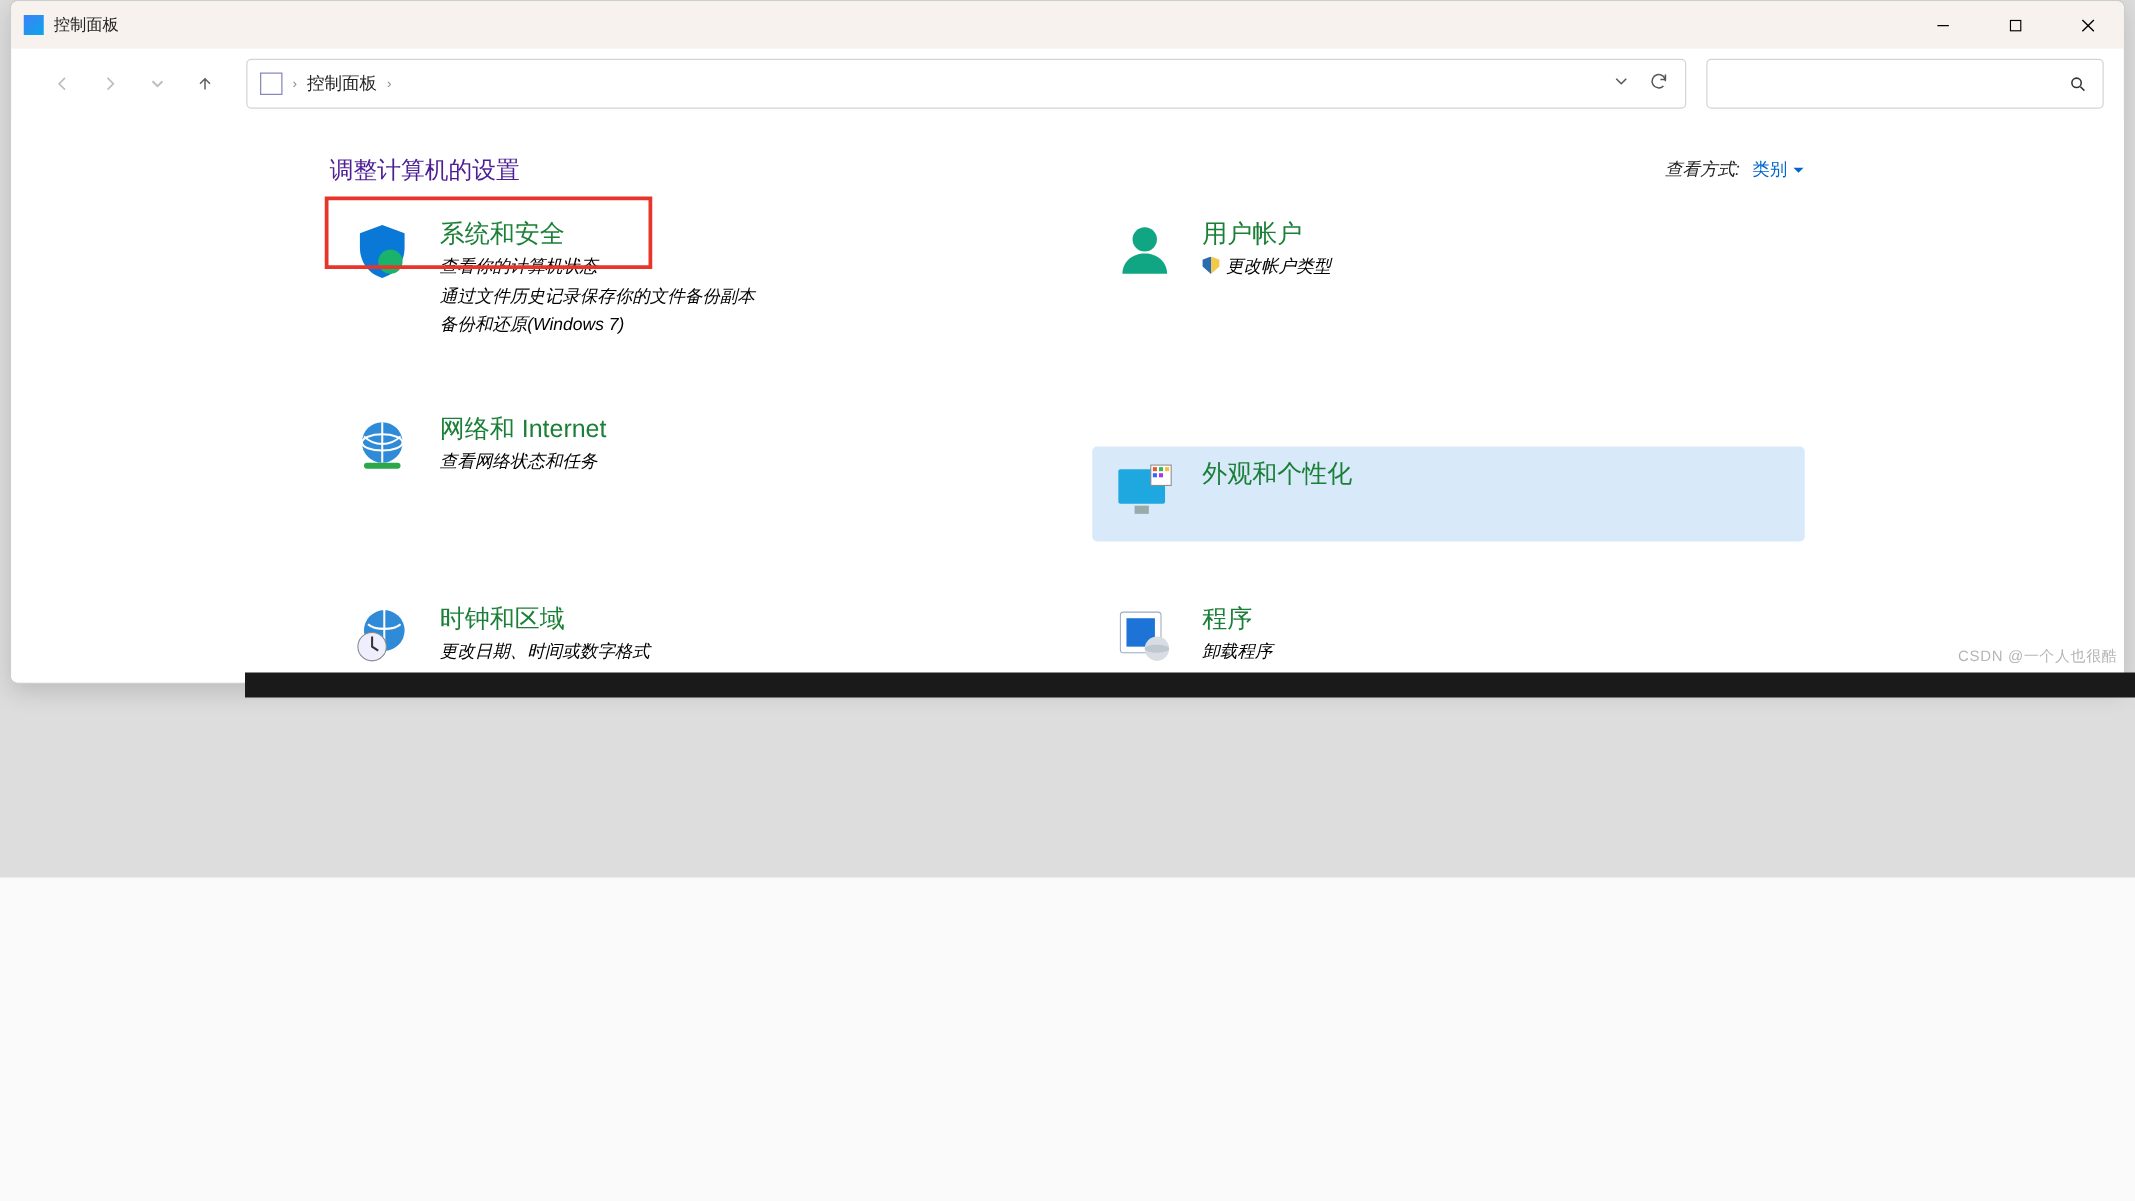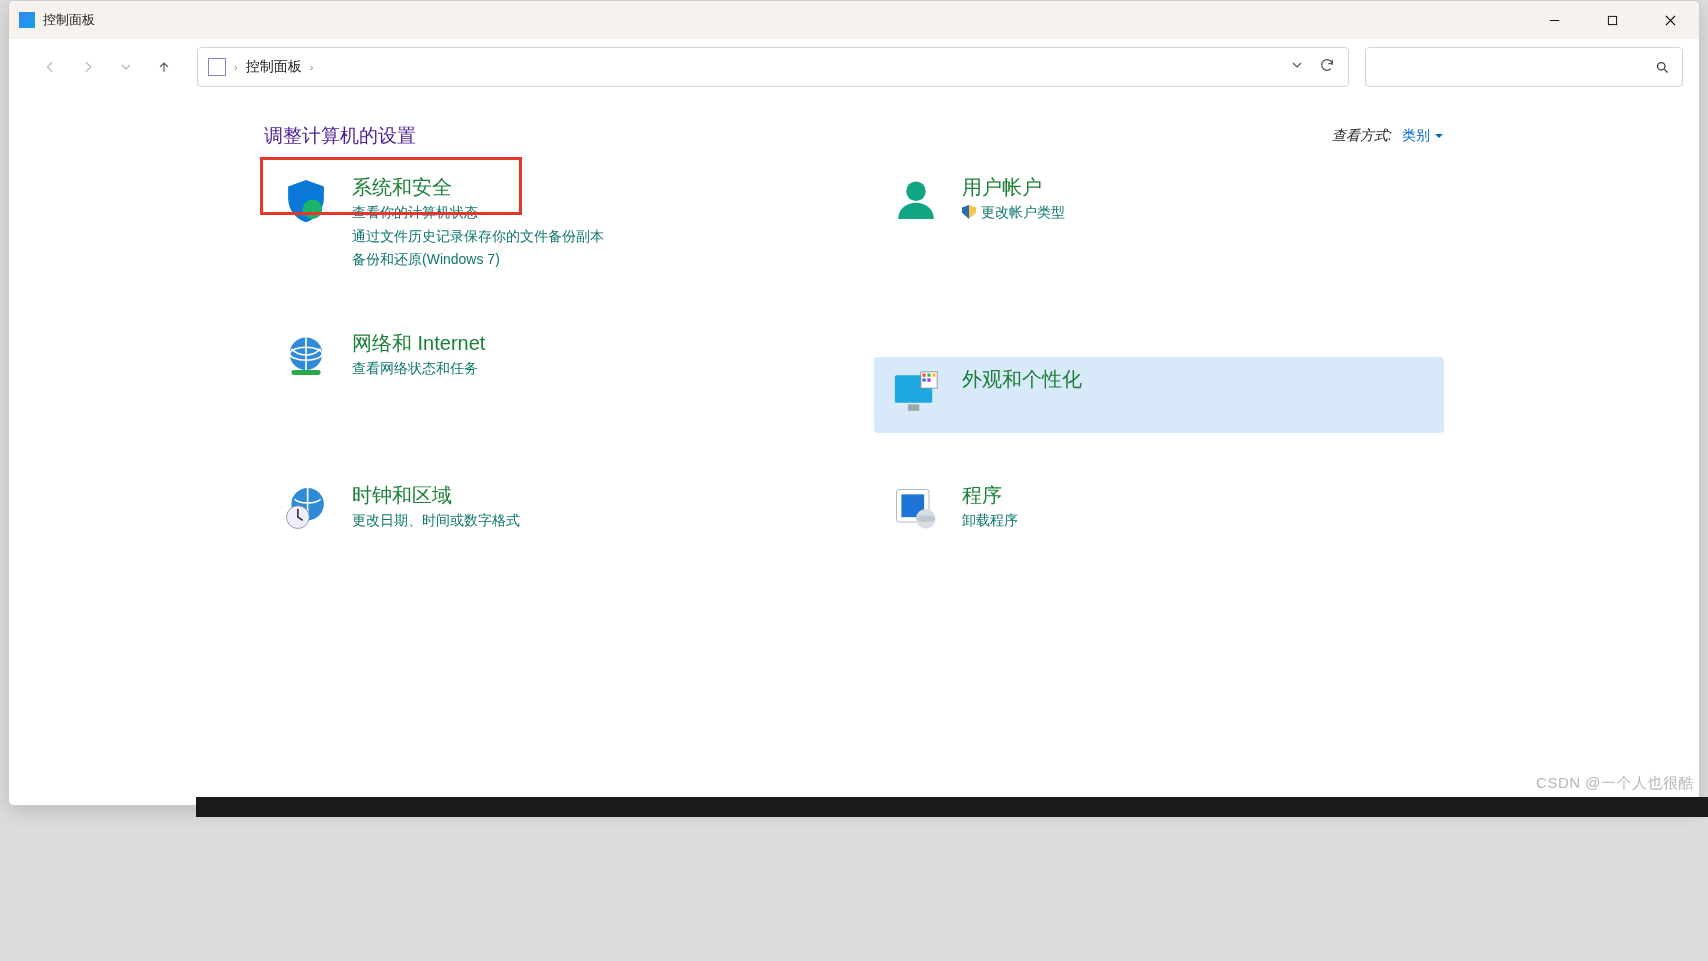--- a/index.html
+++ b/index.html
@@ -1,17 +1,17 @@
 <!DOCTYPE html>
 <html><head>
 <meta charset="utf-8">
 <style>
   * { box-sizing: border-box; font-family: "Microsoft YaHei", "Segoe UI", sans-serif; }
   html, body { margin:0; padding:0; height:100%; background:#fafafa; }
-  .screen { width:1708px; height:961px; position:relative; background:#ddd; }
+  .screen { width:1708px; height:702px; position:relative; background:#ddd; }
   .window {
     position:absolute; left:8px; top:0; right:8px; bottom:155px;
     background:#fff; border:1px solid #ccc; border-radius:6px;
     display:flex; flex-direction:column; overflow:hidden;
     box-shadow:0 6px 20px rgba(0,0,0,.15);
   }
   .titlebar {
     height:38px; background:#f7f2ed; display:flex; align-items:center;
     padding-left:10px;
   }
@@ -53,40 +53,40 @@
   .heading-row .viewby-sel { color:#0066cc; font-size:14px; display:inline-flex; align-items:center; gap:4px;text-align:center; }
   .heading-row .viewby-sel svg { width:10px; height:10px; fill:#0066cc; }
 
   .cats { max-width:1180px; margin:0 auto; display:grid; grid-template-columns:1fr 1fr; column-gap:40px; row-gap:6px; align-items:start;gap:40px; }
   .cat { display:flex; gap:18px; padding:10px 14px; border-radius:4px; position:relative; }
   .cat.hover { background:#d8e9f9;margin-top:36px; }
   .cat-icon { width:56px; height:56px; flex:0 0 56px; display:flex; align-items:flex-start; justify-content:center; }
   .cat-icon svg { width:52px; height:52px; }
   .cat-body { display:flex; flex-direction:column; gap:2px; }
   .cat-title { color:#1a7f37; font-size:20px; font-weight:400; line-height:1.25; }
-  .cat-link { color:#0f766e; font-size:14px; line-height:1.55; }
+  .cat-link { color:#000000; font-size:14px; line-height:1.55;font-style:italic; }
   .cat-link.shielded::before {
     content:""; display:inline-block; width:14px; height:14px; margin-right:5px;
     vertical-align:-2px;
     background:#2b6cb0; clip-path:polygon(50% 0,100% 18%,100% 55%,50% 100%,0 55%,0 18%);
   }
   .cat-link.shielded::after{content:"";}
   .cat-link.shielded {position:relative;}
   .cat-link.shielded::before{
     background:linear-gradient(90deg,#2b6cb0 50%, #f2c94c 50%);
   }
 
   .red-box {
     position:absolute; left:-4px; top:-8px; width:262px; height:58px;
     border:3px solid #e7352c; pointer-events:none;
   }
 
   .watermark {
     position:absolute; right:14px; bottom:168px; color:rgba(120,120,120,.55);
-    font-size:15px; letter-spacing:.5px; pointer-events:none;
+    font-size:12px; letter-spacing:.5px; pointer-events:none;
   }
   .bottombar { position:absolute; left:196px; right:0; bottom:144px; height:20px; background:#1a1a1a; }
 </style>
 </head>
 <body>
 
 <div class="screen">
   <div class="window">
 
     <div class="titlebar">

